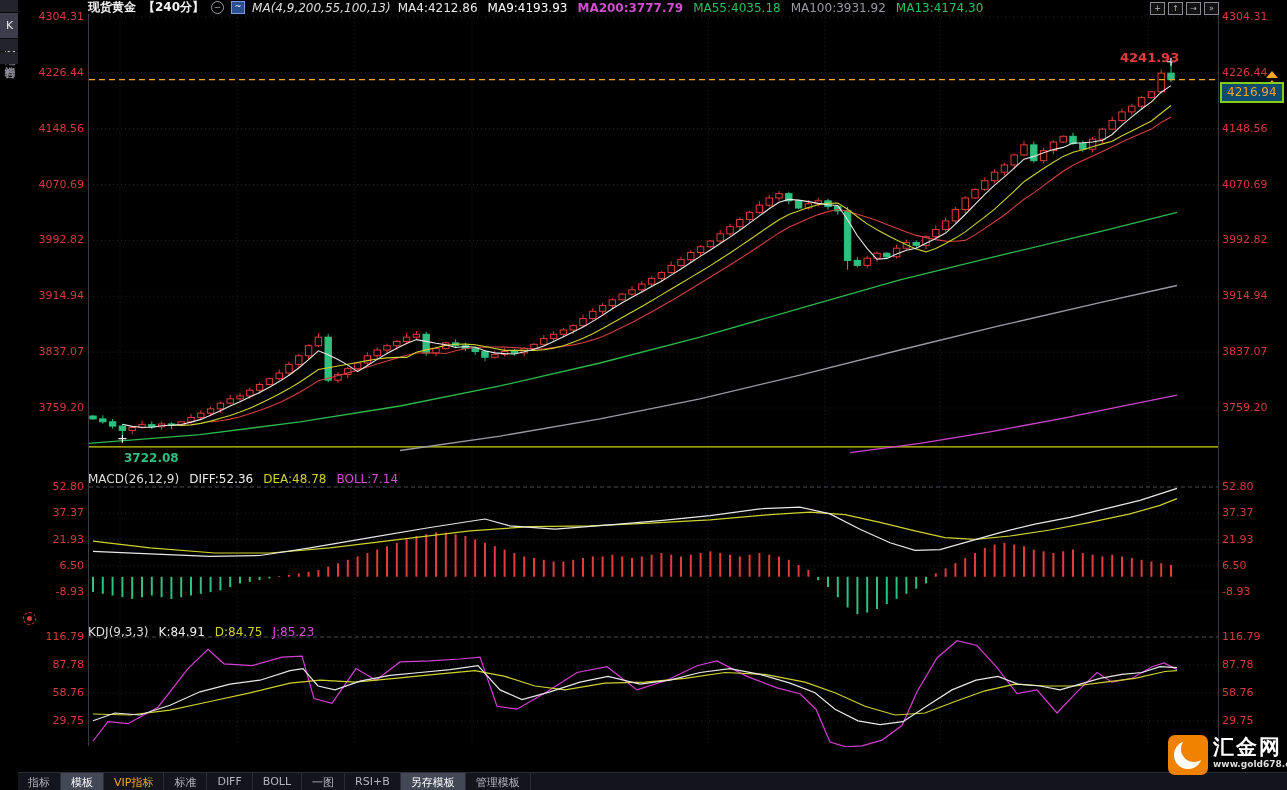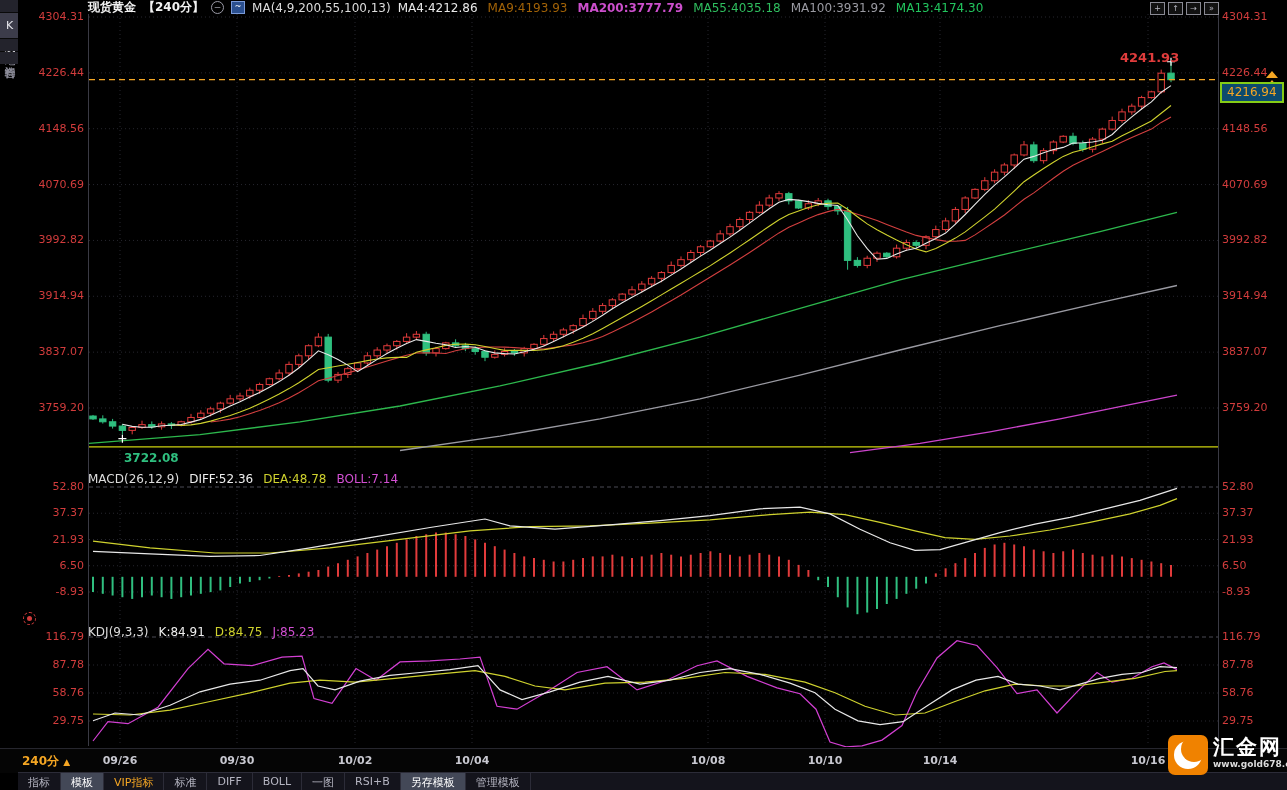--- a/index.html
+++ b/index.html
@@ -12,21 +12,21 @@
              color:#8f8f9c;background:#23232c;padding:6px 0;text-align:center;width:18px;box-sizing:border-box;cursor:pointer;}
   .side-item.active{background:#3c3c4a;color:#e8e8ee;}
   
   .hdr{position:absolute;left:88px;top:0;height:15px;display:flex;align-items:center;gap:7px;font-size:12px;white-space:nowrap;}
   .hdr .title{color:#f2f2f2;font-weight:bold;}
   .hdr .period{color:#f2f2f2;font-weight:bold;}
   .icon-collapse{display:inline-block;width:11px;height:11px;border:1px solid #9a9aa6;border-radius:50%;
                  color:#9a9aa6;font-size:9px;line-height:10px;text-align:center;cursor:pointer;}
   .icon-ma{display:inline-block;width:12px;height:11px;background:#2a4f8f;border:1px solid #7a9ad8;
            color:#fff;font-size:8px;line-height:10px;text-align:center;cursor:pointer;}
-  .hdr .ma-label{color:#dcdcdc;}
+  .hdr .ma-label{color:#dcdcdc;font-style:italic;}
   .ma-vals{display:flex;gap:10px;}
   .corner-icons{position:absolute;left:1150px;top:2px;display:flex;gap:3px;}
   .corner-icon{width:13px;height:11px;border:1px solid #8a8a94;color:#b8b8c2;font-size:8px;
                line-height:11px;text-align:center;cursor:pointer;background:#111;}
   
   .ylab{position:absolute;font-size:11px;color:#d23c3c;line-height:14px;}
   .ylab.left{left:26px;width:58px;text-align:right;}
   .ylab.right{left:1222px;width:62px;text-align:left;}
   
   .panel-hdr{position:absolute;display:flex;gap:10px;font-size:12px;white-space:nowrap;margin-top:12px;}
@@ -469,21 +469,21 @@
   </div>
 
   <div class="hdr">
     <span class="title">现货黄金</span>
     <span class="period">【240分】</span>
     <span class="icon-collapse">−</span>
     <span class="icon-ma">~</span>
     <span class="ma-label">MA(4,9,200,55,100,13)</span>
     <span class="ma-vals" id="ma-values">
         <span style="color: rgb(232, 232, 232);">MA4:4212.86</span>
-        <span style="color: #a16207;">MA9:4193.93</span>
+        <span style="color: #ffffff;">MA9:4193.93</span>
         <span style="color: rgb(204, 79, 204); font-weight: bold;">MA200:3777.79</span>
         <span style="color: rgb(47, 191, 95);">MA55:4035.18</span>
         <span style="color: rgb(154, 154, 162);">MA100:3931.92</span>
         <span style="color: #22c55e;">MA13:4174.30</span>
       </span>
   </div>
   <div class="corner-icons" id="corner-icons">
       <div class="corner-icon">+</div>
       <div class="corner-icon">↑</div>
       <div class="corner-icon">→</div>
@@ -539,36 +539,20 @@
     <span style="color:#dcdcdc">KDJ(9,3,3)</span>
     <span style="color:#eee">K:84.91</span>
     <span style="color:#cfd22e">D:84.75</span>
     <span style="color:#d24fd2">J:85.23</span>
   </div>
 
   <div class="high-lab">4241.93</div>
   <div class="low-lab">3722.08</div>
   <div class="price-tag">4216.94</div>
 
-  <div class="date-row">
-    <div class="period-sel">
-      <span>240分</span>
-      <span class="arr">▲</span>
-    </div>
-    <div id="date-labels">
-        <div class="date-lab" style="left: 120px;">09/26</div>
-        <div class="date-lab" style="left: 237px;">09/30</div>
-        <div class="date-lab" style="left: 355px;">10/02</div>
-        <div class="date-lab" style="left: 472px;">10/04</div>
-        <div class="date-lab" style="left: 708px;">10/08</div>
-        <div class="date-lab" style="left: 825px;">10/10</div>
-        <div class="date-lab" style="left: 940px;">10/14</div>
-        <div class="date-lab" style="left: 1148px;">10/16</div>
-      </div>
-  </div>
 
   <div class="toolbar" id="toolbar">
       <div class="tb-tab">指标</div>
       <div class="tb-tab active">模板</div>
       <div class="tb-tab vip">VIP指标</div>
       <div class="tb-tab">标准</div>
       <div class="tb-tab">DIFF</div>
       <div class="tb-tab">BOLL</div>
       <div class="tb-tab">一图</div>
       <div class="tb-tab">RSI+B</div>

